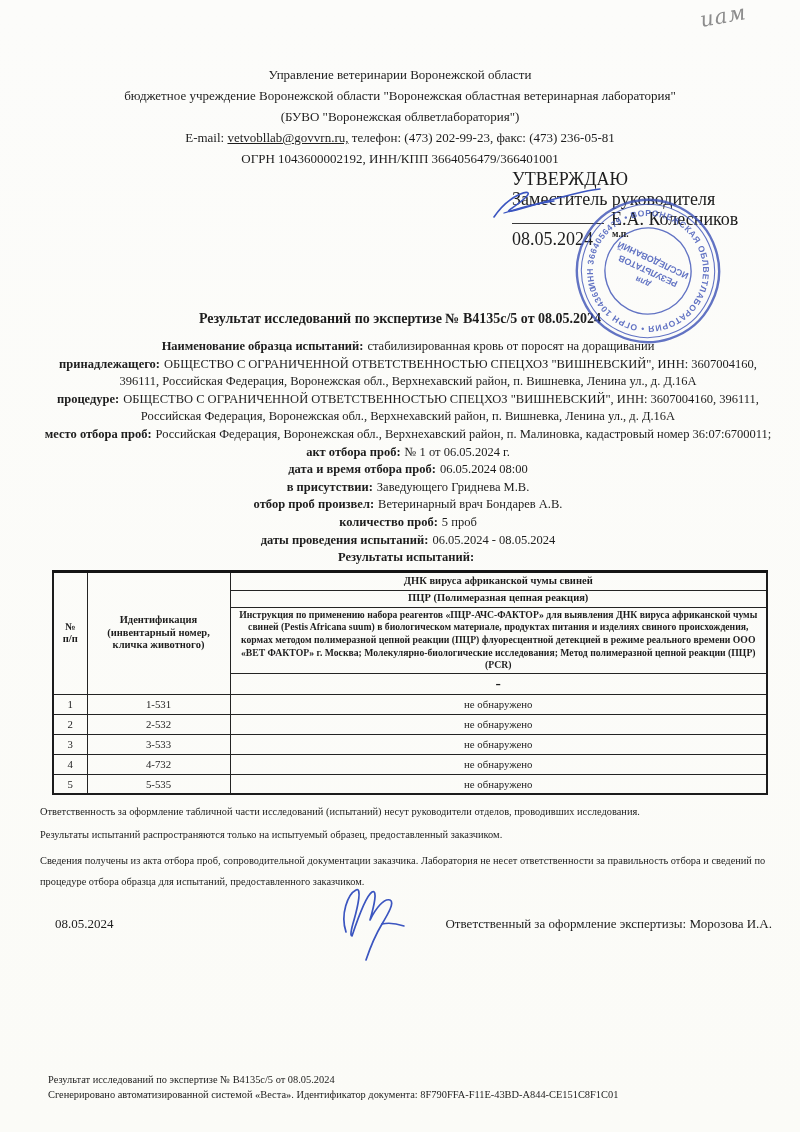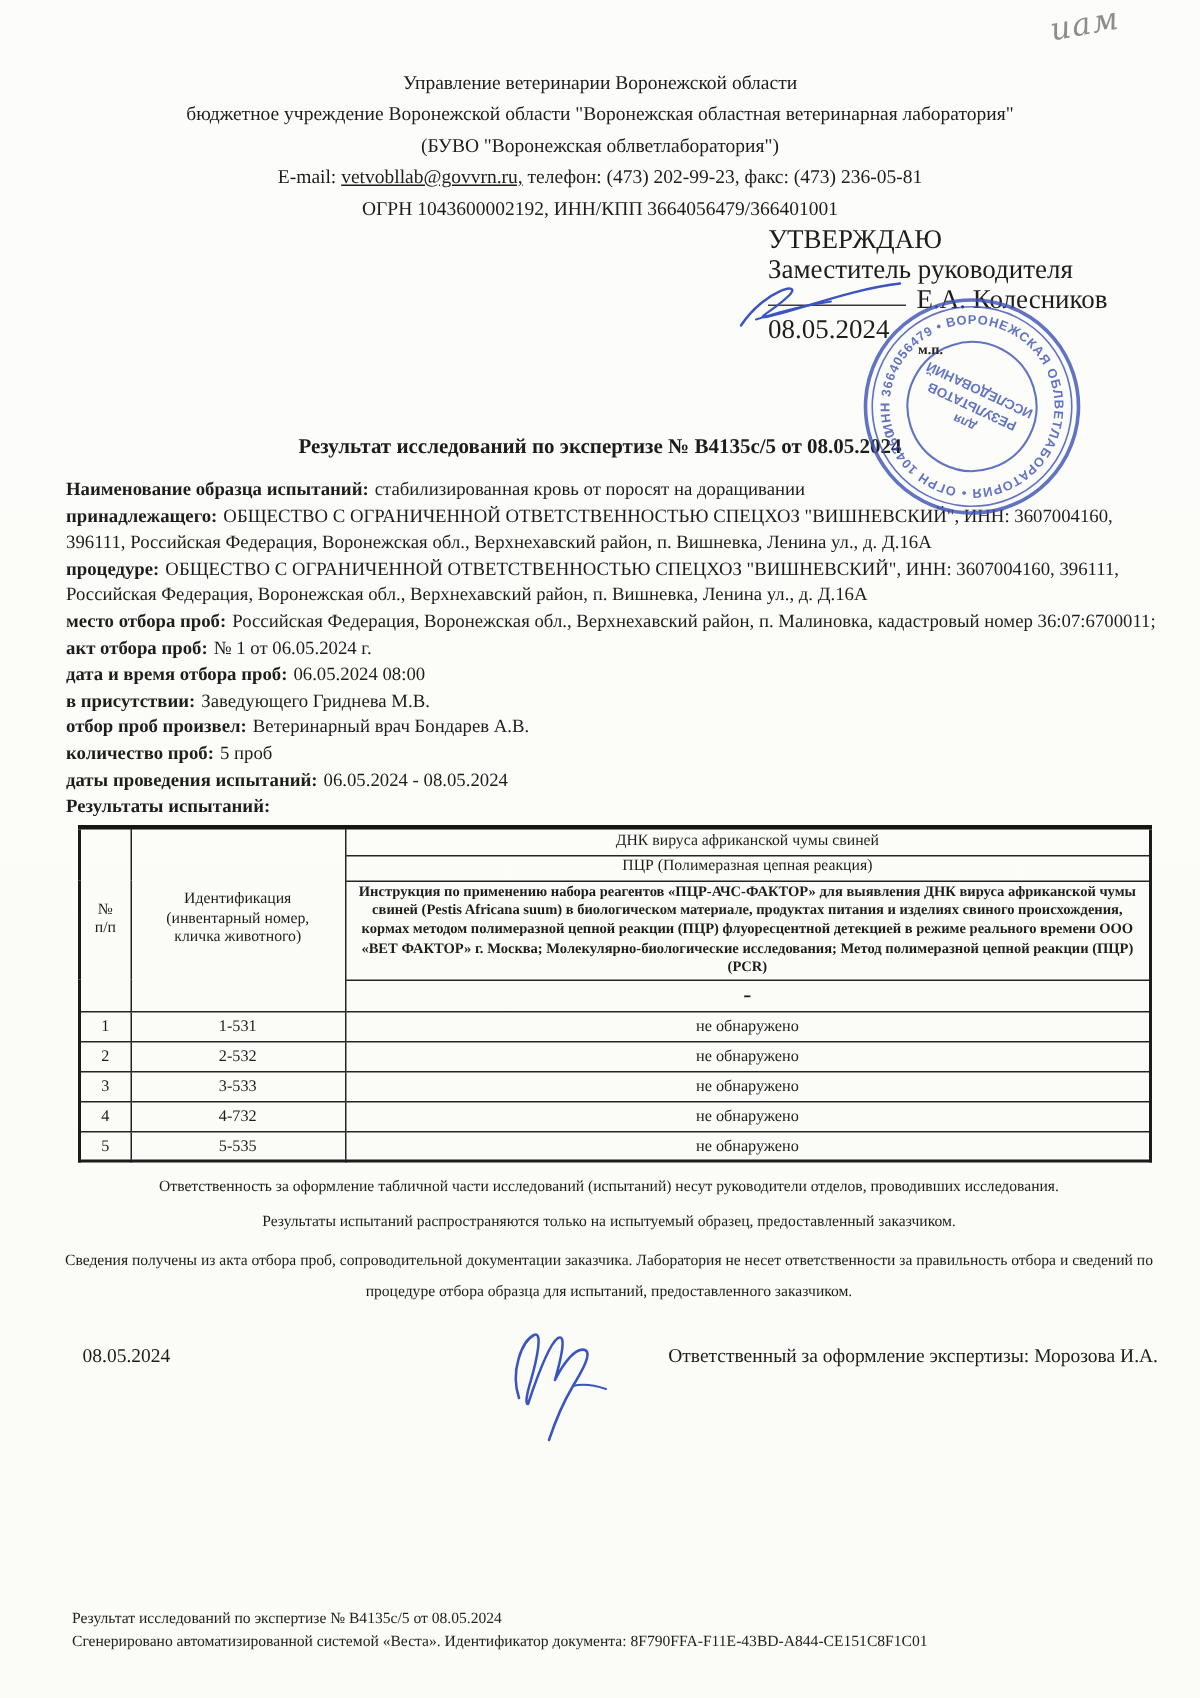--- a/index.html
+++ b/index.html
@@ -24,21 +24,21 @@
     font-family: "DejaVu Serif", serif;
     font-style: italic;
     font-size: 21px;
     color: #8d8d8d;
     transform: rotate(-10deg);
     letter-spacing: 1px;
   }
 
   
   .org-header {
-    padding-top: 44px;
+    padding-top: 64px;
     width: 746px;
     margin: 0 auto;
     text-align: center;
     font-size: 13px;
     line-height: 21px;
   }
   .org-header .email { text-decoration: underline; }
 
   
   .approval {
@@ -82,51 +82,51 @@
     font-size: 14px;
     font-weight: bold;
   }
 
   
   .fields {
     margin: 11px 28px 0 44px;
     font-size: 12.5px;
     line-height: 17.6px;
   }
-  .fields p { margin: 0; }
+  .fields p { margin: 0; text-align: center; }
   .fields .lbl { font-weight: bold; margin-right: 4px; }
 
   
   table.results {
     border-collapse: collapse;
     margin: 3px 30px 0 52px;
     width: 716px;
     table-layout: fixed;
   }
   table.results td {
     border: 1px solid #242424;
     text-align: center;
     vertical-align: middle;
     padding: 1px 4px;
   }
   table.results { border: 2px solid #1c1c1c; border-top: 3px solid #151515; }
-  td.hcell { font-weight: normal; white-space: pre-line; font-size: 10.5px; line-height: 12.5px; }
+  td.hcell { font-weight: bold; white-space: pre-line; font-size: 10.5px; line-height: 12.5px; }
   td.instr { font-weight: bold; font-size: 9.7px; line-height: 12.6px; padding: 3px 10px; }
   td.t-name   { height: 19px; }
   td.t-method { height: 17px; }
   td.t-dash   { height: 17px; border-bottom: 2px solid #1c1c1c; }
   tr.data-row td { font-size: 10.8px; height: 20px; }
 
   
   .notes {
     margin: 9px 28px 0 40px;
     font-size: 10.4px;
     line-height: 15px;
   }
-  .notes p { margin-bottom: 8px; text-align: center; }
+  .notes p { margin-bottom: 8px; }
   .notes p.wide { line-height: 21px; }
 
   
   .signoff {
     margin: 24px 28px 0 55px;
     display: flex;
     font-size: 13px;
   }
   .signoff .date { flex: 0 0 auto; }
   .signoff .who { margin-left: auto; }

